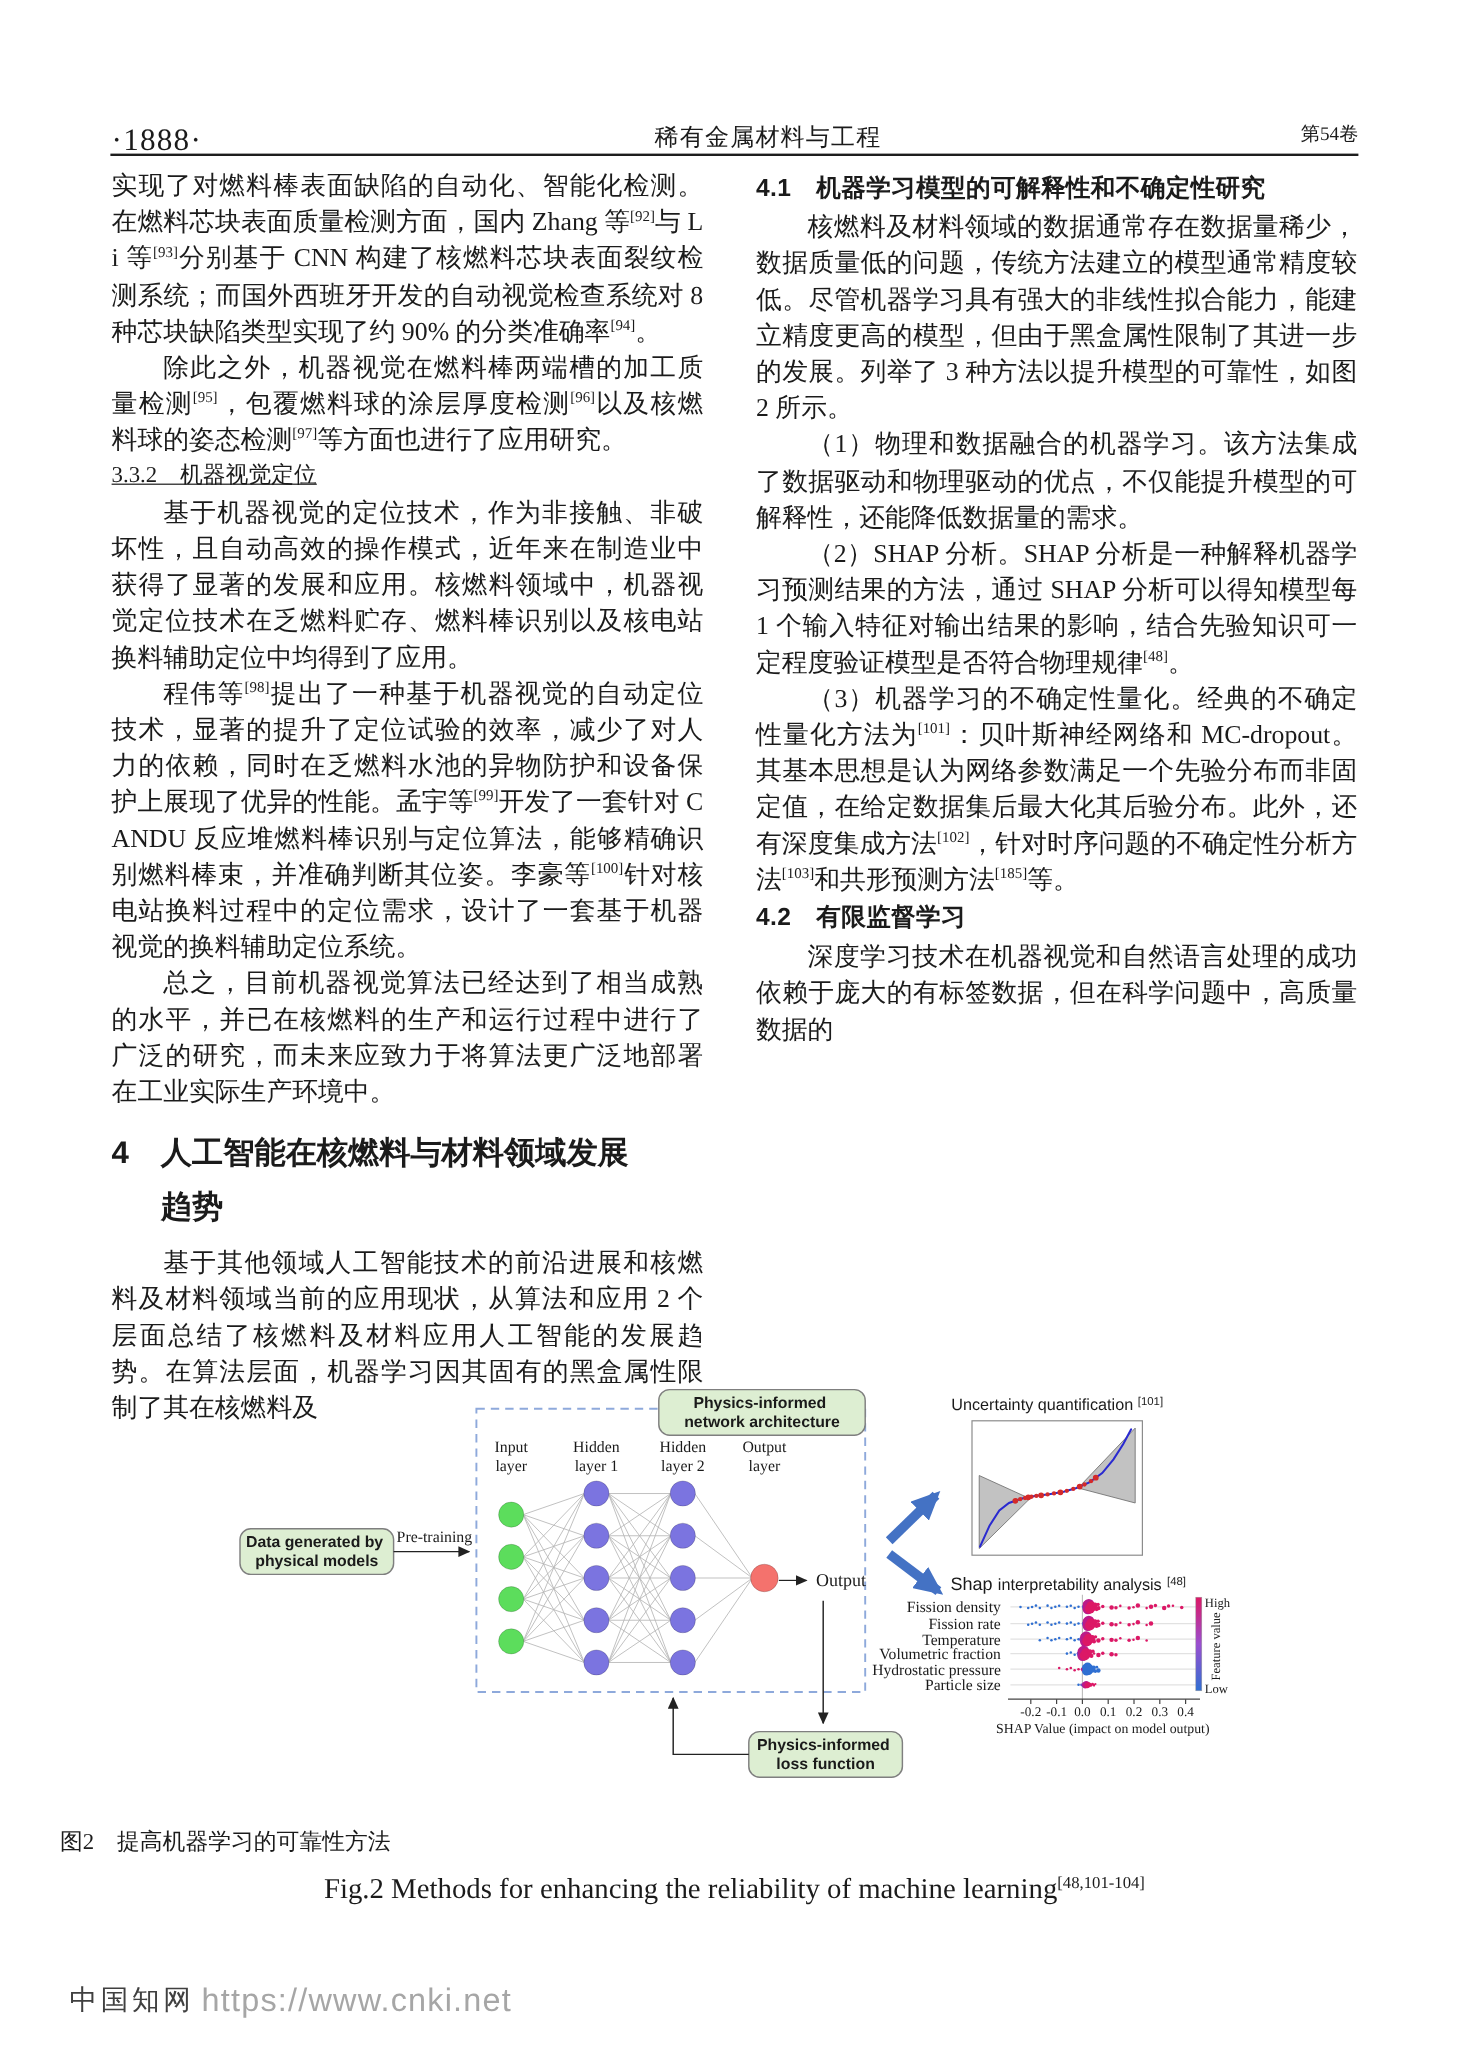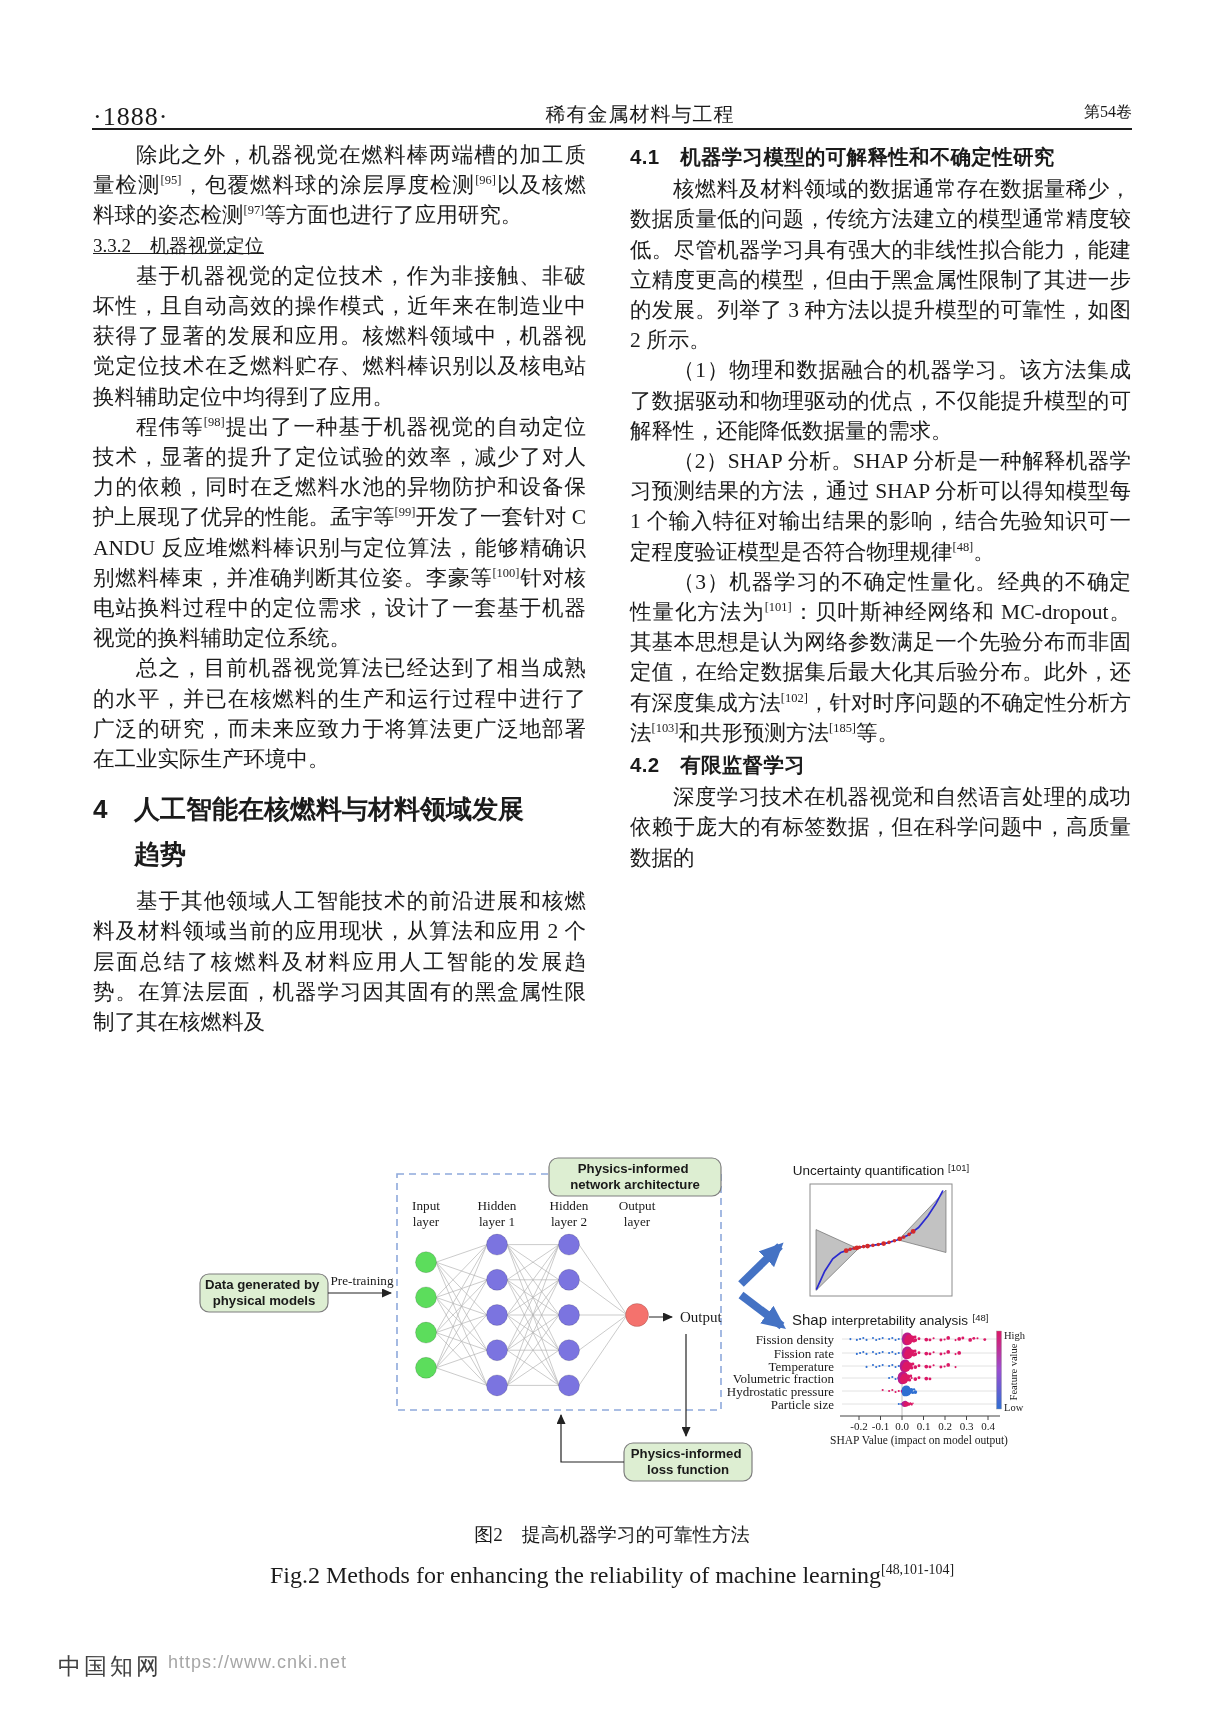--- a/index.html
+++ b/index.html
@@ -19,36 +19,37 @@
   sup{font-size:0.58em;line-height:0;vertical-align:super;}
   h3.sub{font-size:19px;font-weight:normal;margin:0;line-height:30.2px;text-decoration:underline;}
   h2.b2{font-size:20.5px;margin:2px 0 2px 0;line-height:30.2px;font-family:"Liberation Sans","DejaVu Sans",sans-serif;font-weight:bold;letter-spacing:0.3px;}
   .h1{display:flex;margin:13px 0 9px 0;font-family:"Liberation Sans","DejaVu Sans",sans-serif;font-weight:bold;font-size:26px;line-height:45px;text-align:left;}
   .h1 .num{width:41px;flex:none;}
   .h1 .txt{max-width:408px;}
   .figwrap{position:absolute;left:92px;top:1148px;width:1040px;height:372px;}
   svg text{fill:#1a1a1a;}
   .f-serif{font-family:"Liberation Serif","DejaVu Serif",serif;}
   .f-sans{font-family:"Liberation Sans","DejaVu Sans",sans-serif;}
-  .cap-zh{position:absolute;left:50px;top:1522px;width:1124px;text-align:center;font-size:19px;}
+  .cap-zh{position:absolute;left:50px;top:1522px;width:1124px;font-size:19px;}
   .cap-en{position:absolute;left:50px;top:1562px;width:1124px;text-align:center;font-size:24px;}
   .ft-name{position:absolute;left:58px;top:1651px;font-size:23px;color:#404040;font-family:"Liberation Sans","DejaVu Sans",sans-serif;letter-spacing:3px;}
-  .ft-url{position:absolute;left:168px;top:1652px;font-size:18px;color:#a6a6a6;font-family:"Liberation Sans","DejaVu Sans",sans-serif;letter-spacing:1px;}
+  .ft-url{position:absolute;left:168px;top:1652px;font-size:27px;color:#a6a6a6;font-family:"Liberation Sans","DejaVu Sans",sans-serif;letter-spacing:1px;}
 </style>
 </head>
 <body>
 
 <div>
   <span class="hdr-left">·1888·</span>
   <span class="hdr-center">稀有金属材料与工程</span>
   <span class="hdr-right">第54卷</span>
   <div class="hdr-rule"></div>
 </div>
 
 <div class="col col-left">
+  <p class="para noindent">实现了对燃料棒表面缺陷的自动化、智能化检测。在燃料芯块表面质量检测方面，国内 Zhang 等<sup>[92]</sup>与 Li 等<sup>[93]</sup>分别基于 CNN 构建了核燃料芯块表面裂纹检测系统；而国外西班牙开发的自动视觉检查系统对 8 种芯块缺陷类型实现了约 90% 的分类准确率<sup>[94]</sup>。</p>
   <p class="para">除此之外，机器视觉在燃料棒两端槽的加工质量检测<sup>[95]</sup>，包覆燃料球的涂层厚度检测<sup>[96]</sup>以及核燃料球的姿态检测<sup>[97]</sup>等方面也进行了应用研究。</p>
   <h3 class="sub">3.3.2　机器视觉定位</h3>
   <p class="para">基于机器视觉的定位技术，作为非接触、非破坏性，且自动高效的操作模式，近年来在制造业中获得了显著的发展和应用。核燃料领域中，机器视觉定位技术在乏燃料贮存、燃料棒识别以及核电站换料辅助定位中均得到了应用。</p>
   <p class="para">程伟等<sup>[98]</sup>提出了一种基于机器视觉的自动定位技术，显著的提升了定位试验的效率，减少了对人力的依赖，同时在乏燃料水池的异物防护和设备保护上展现了优异的性能。孟宇等<sup>[99]</sup>开发了一套针对 CANDU 反应堆燃料棒识别与定位算法，能够精确识别燃料棒束，并准确判断其位姿。李豪等<sup>[100]</sup>针对核电站换料过程中的定位需求，设计了一套基于机器视觉的换料辅助定位系统。</p>
   <p class="para">总之，目前机器视觉算法已经达到了相当成熟的水平，并已在核燃料的生产和运行过程中进行了广泛的研究，而未来应致力于将算法更广泛地部署在工业实际生产环境中。</p>
   <div class="h1">
     <span class="num">4</span>
     <span class="txt">人工智能在核燃料与材料领域发展趋势</span>
   </div>
   <p class="para">基于其他领域人工智能技术的前沿进展和核燃料及材料领域当前的应用现状，从算法和应用 2 个层面总结了核燃料及材料应用人工智能的发展趋势。在算法层面，机器学习因其固有的黑盒属性限制了其在核燃料及</p>

